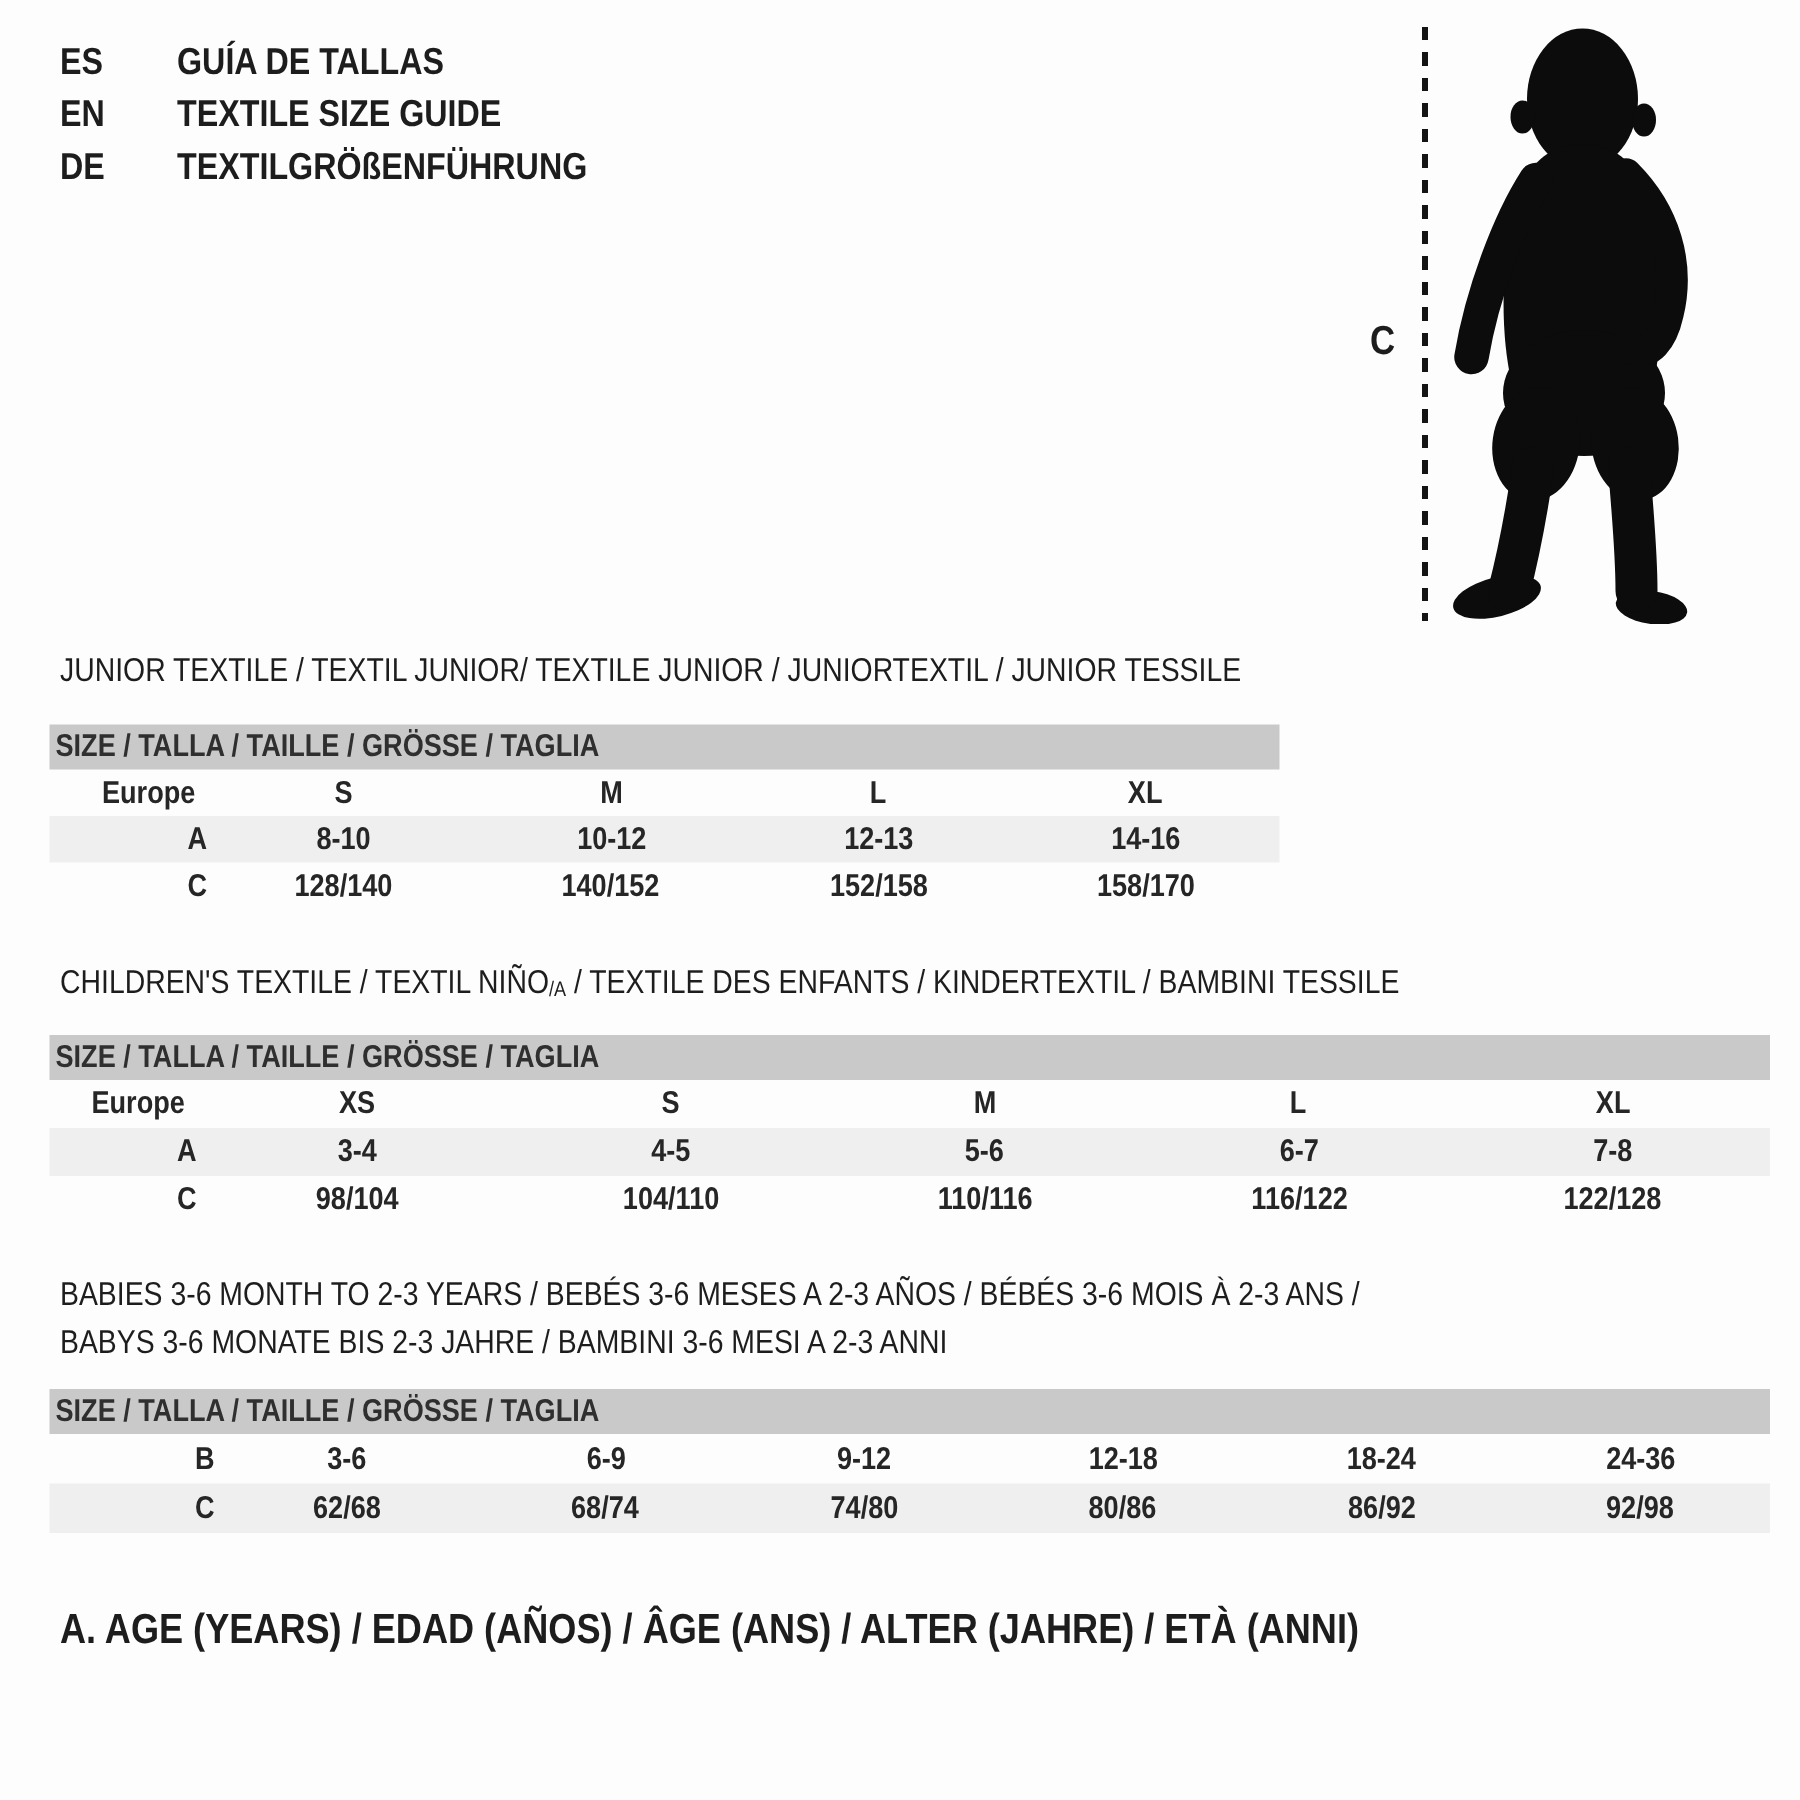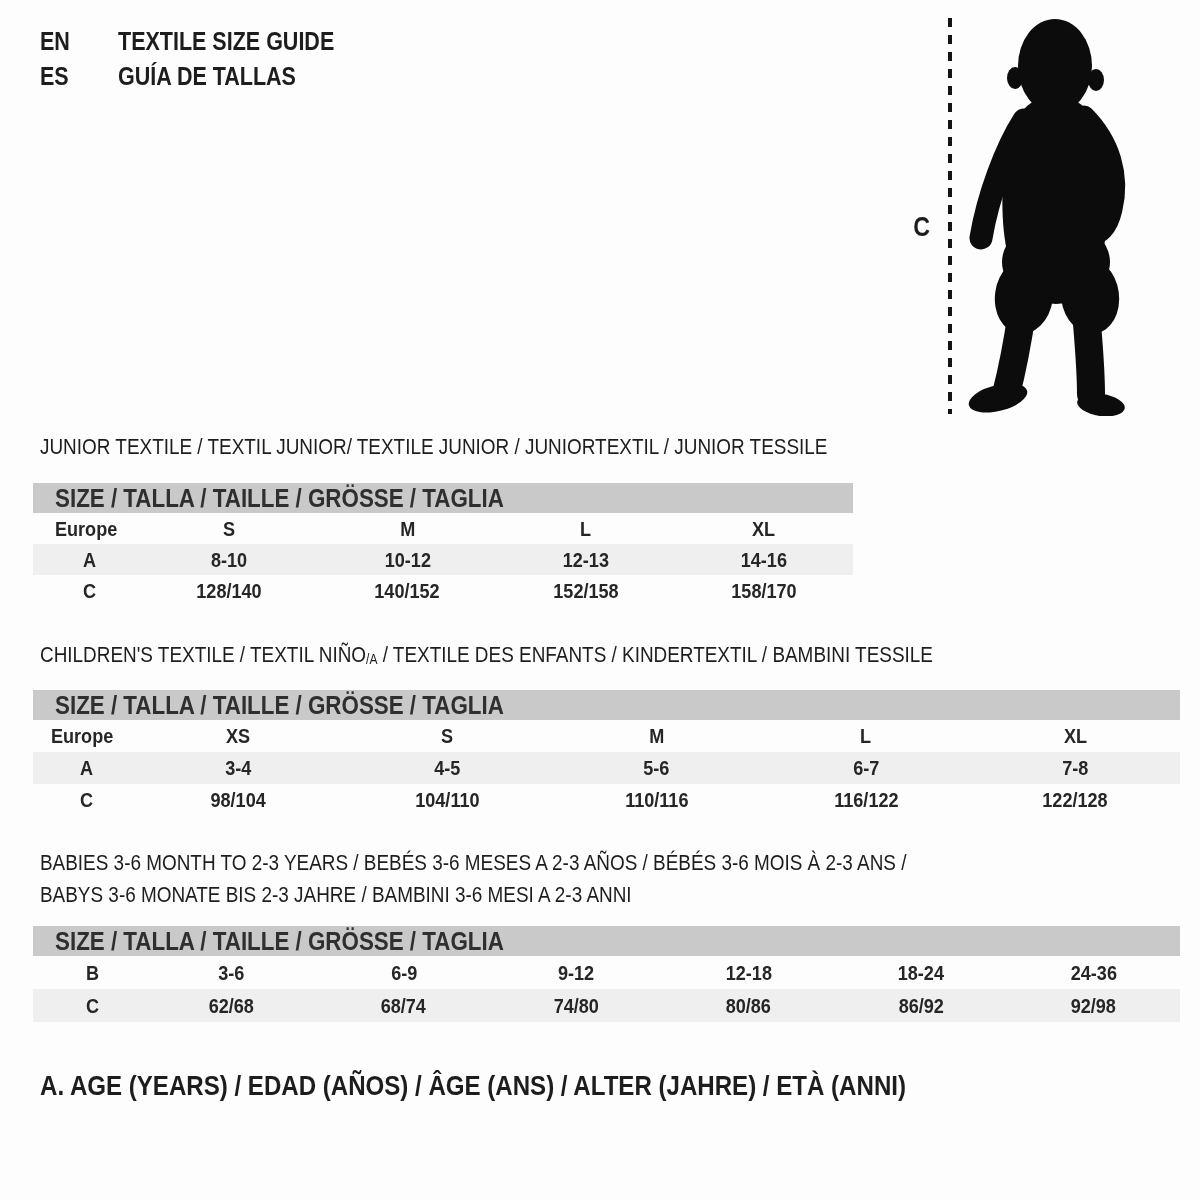--- a/index.html
+++ b/index.html
@@ -31,46 +31,50 @@
   .measure-label{position:absolute;left:912px;top:212px;font-size:27px;font-weight:700;}
   .toddler{position:absolute;left:962px;top:16px;width:175px;height:400px;}
 
   
   .heading{position:absolute;left:40px;font-size:22px;font-weight:400;line-height:26px;}
   .heading .sub{font-size:14px;position:relative;bottom:-2px;}
 
   
   .size-table{position:absolute;left:33px;}
   .size-table .bar{background:var(--table-header-bg);height:30px;line-height:30px;
-    font-size:26px;font-weight:700;color:#2f2f2f;padding-left:22px;}
+    font-size:21px;font-weight:700;color:#2f2f2f;padding-left:4px;}
   .size-table .row{display:grid;align-items:center;font-size:21px;font-weight:700;color:#262626;}
   .size-table .row.alt{background:var(--row-alt-bg);}
   .size-table .cell{text-align:center;}
-  .size-table .cell.lab{text-align:center;padding-left:9px;}
+  .size-table .cell.lab{text-align:right;padding-left:9px;}
   .t-junior{width:820px;top:483px;}
   .t-junior .row{grid-template-columns:107px repeat(4,1fr);height:31px;}
   .t-children{width:1147px;top:690px;}
   .t-children .row{grid-template-columns:100px repeat(5,1fr);height:32px;}
   .t-babies{width:1147px;top:926px;}
   .t-babies .row{grid-template-columns:112px repeat(6,1fr);height:33px;}
 
   
   .legend{position:absolute;left:40px;top:1068px;font-size:28px;font-weight:700;line-height:35px;}
 </style>
 </head>
 <body>
 
 <div class="lang-block">
   <div class="lang-row">
+    <span class="cx">ES</span>
+    <span class="cx">GUÍA DE TALLAS</span>
+  </div>
+  <div class="lang-row">
     <span class="cx">EN</span>
     <span class="cx">TEXTILE SIZE GUIDE</span>
   </div>
   <div class="lang-row">
-    <span class="cx">ES</span>
-    <span class="cx">GUÍA DE TALLAS</span>
+    <span class="cx">DE</span>
+    <span class="cx">TEXTILGRÖßENFÜHRUNG</span>
   </div>
 </div>
 
 <div class="measure-line"></div>
 <div class="measure-label"><span class="cx-c">C</span></div>
 <svg class="toddler" viewBox="0 0 175 400" aria-hidden="true">
   <g fill="#0c0c0c" stroke="none">
 
     <ellipse cx="93" cy="50" rx="37" ry="47"></ellipse>
     <ellipse cx="53" cy="62" rx="8" ry="11"></ellipse>

